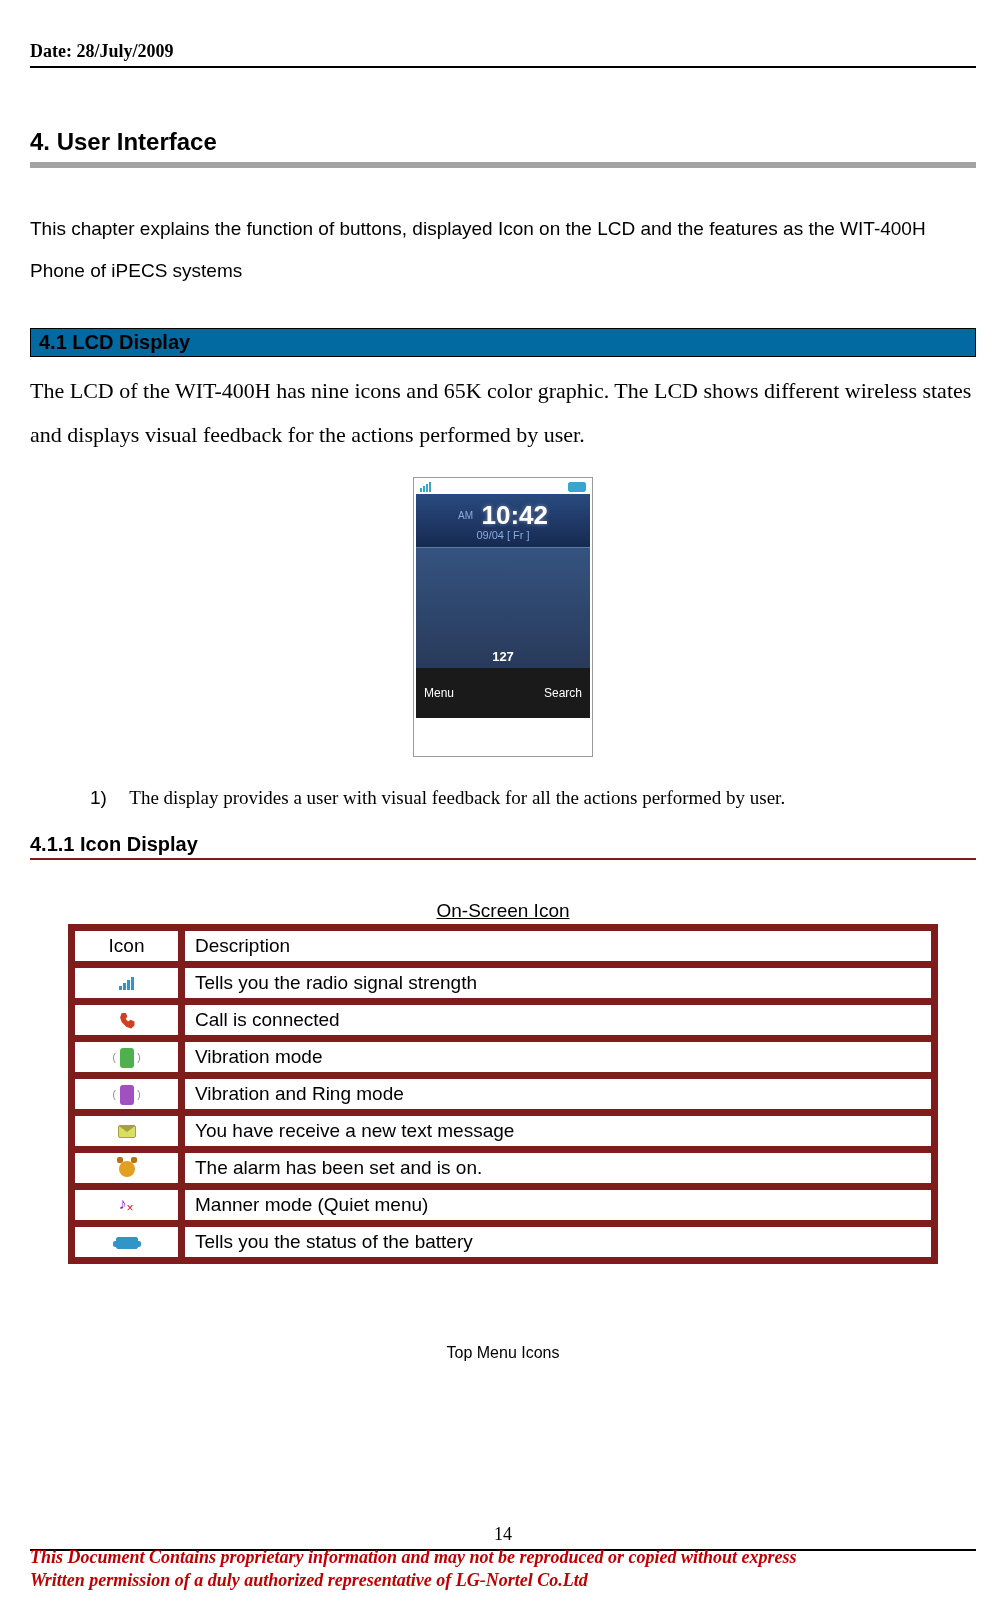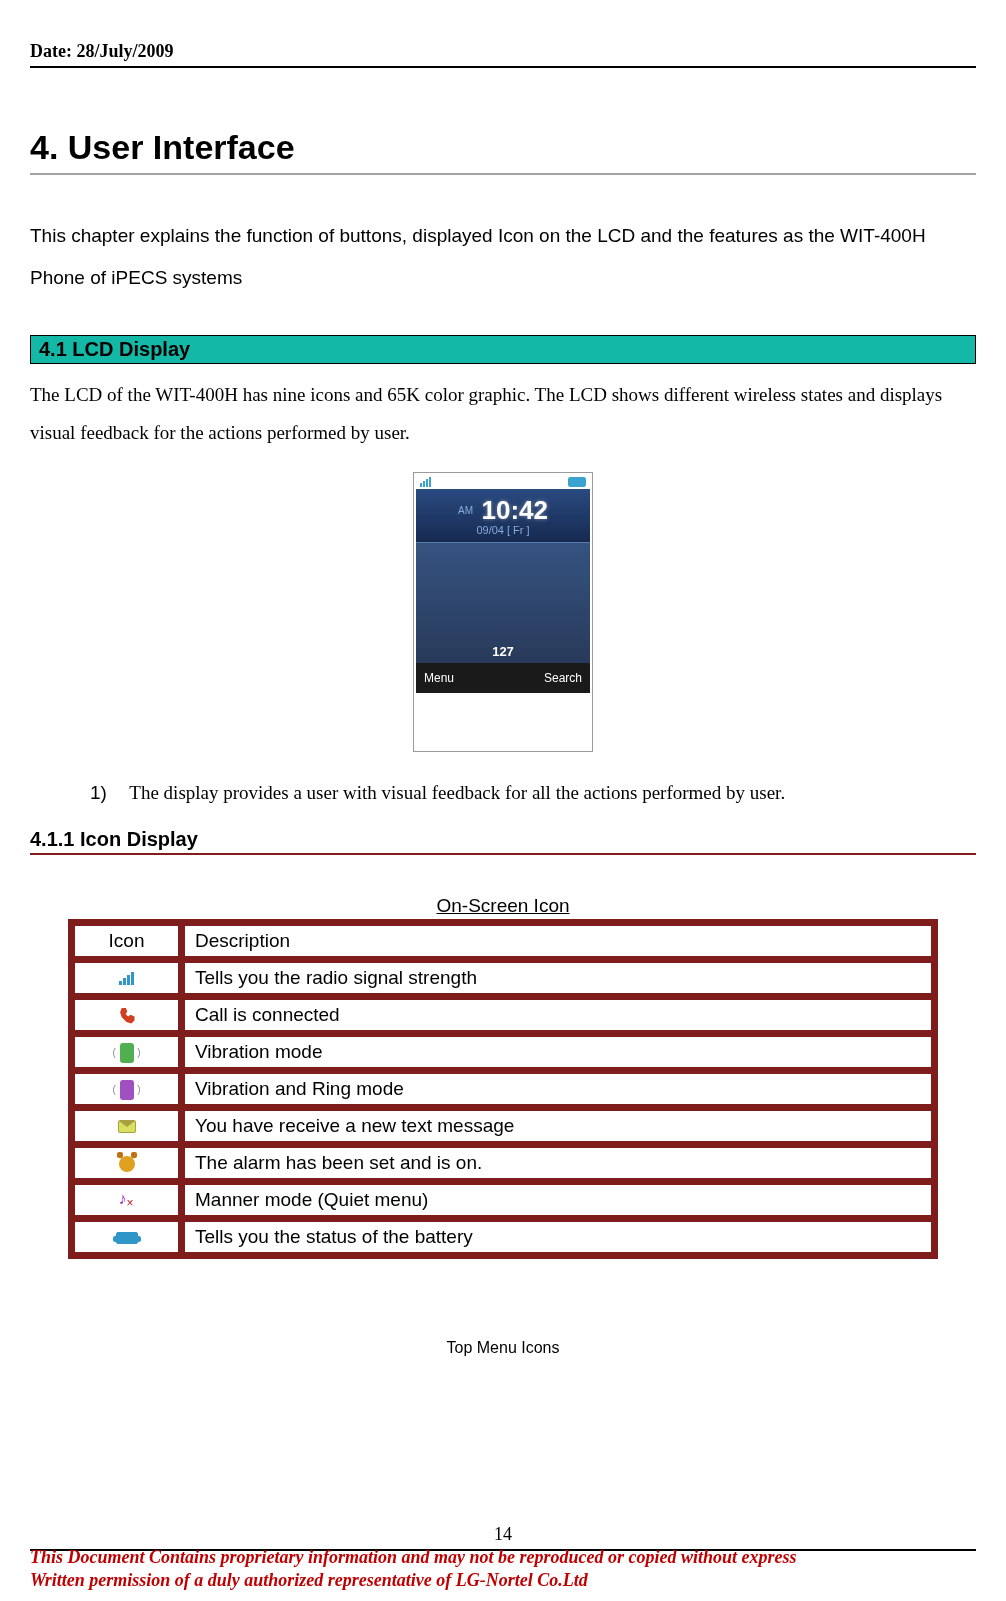--- a/index.html
+++ b/index.html
@@ -17,44 +17,44 @@
       display: flex;
       justify-content: space-between;
       border-bottom: 2px solid black;
       padding-bottom: 4px;
       margin-bottom: 60px;
     }
     .header-left { font-weight: bold; }
     .header-right { font-weight: bold; }
     .chapter-title {
       font-family: Arial, sans-serif;
-      font-size: 34px;
-      font-weight: bold;
-      border-bottom: 2px solid #a3a3a3;
+      font-size: 24px;
+      font-weight: bold;
+      border-bottom: 6px solid #a3a3a3;
       padding-bottom: 6px;
       margin-bottom: 40px;
     }
     .chapter-intro {
       font-family: Arial, sans-serif;
       font-size: 19px;
       line-height: 2.2;
       margin-bottom: 36px;
     }
     .section-title {
       font-family: Arial, sans-serif;
       font-size: 20px;
       font-weight: bold;
-      background: #14b8a6;
+      background: #0369a1;
       border: 1px solid black;
       padding: 2px 8px;
       margin-bottom: 12px;
     }
     .section-text {
       font-family: "Times New Roman", serif;
-      font-size: 19px;
+      font-size: 22px;
       line-height: 2.0;
       margin-bottom: 20px;
     }
     .phone-container {
       display: flex;
       justify-content: center;
       margin-bottom: 30px;
     }
     .phone-screen {
       width: 180px;
@@ -97,21 +97,21 @@
       font-size: 13px;
       font-weight: bold;
     }
     .softkeys {
       display: flex;
       justify-content: space-between;
       background: #1a1a1a;
       color: white;
       font-family: Arial;
       font-size: 12px;
-      padding: 8px 8px;
+      padding: 18px 8px;
     }
     .numbered-item {
       font-family: "Times New Roman", serif;
       font-size: 19px;
       margin: 0 0 24px 60px;
     }
     .numbered-item .num {
       font-family: Arial, sans-serif;
       font-weight: normal;
       font-size: 19px;

